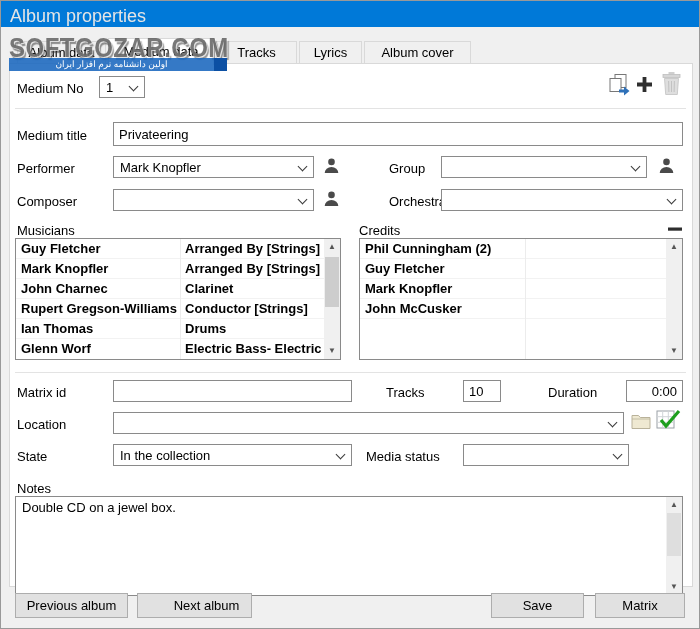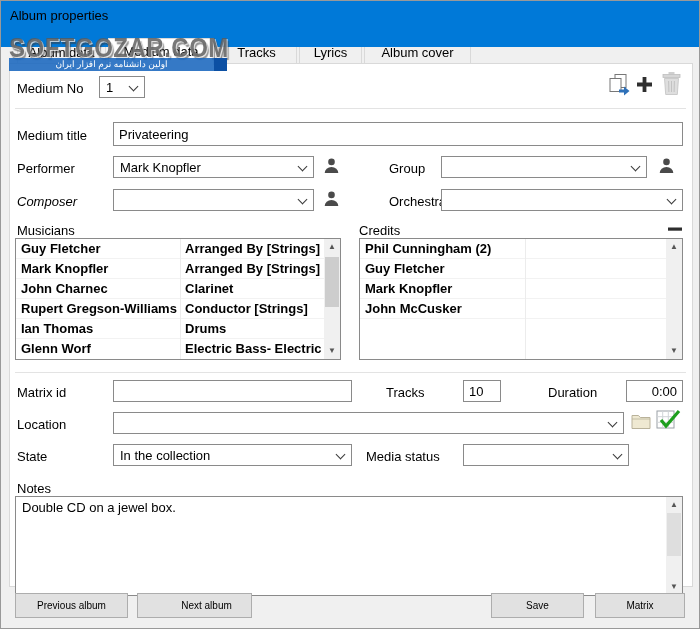--- a/index.html
+++ b/index.html
@@ -1,22 +1,22 @@
 <!DOCTYPE html>
 <html><head>
 <meta charset="utf-8">
 <style>
   * { box-sizing: border-box; margin: 0; padding: 0; }
   body { font-family: "Liberation Sans", sans-serif; background:#fff; }
   #win { position:relative; width:700px; height:629px; background:#f0f0f0;
          border:1px solid #999; overflow:hidden; font-size:13px; color:#000; }
 
-  .titlebar { position:absolute; left:0; top:0; width:100%; height:46px;
-              background:#0079d8; color:#000000; line-height:30px; padding-left:9px;
-              font-size:13px; z-index:3; }
+  .titlebar { position:absolute; left:0; top:0; width:100%; height:26px;
+              background:#0079d8; color:#e5e5e5; line-height:30px; padding-left:9px;
+              font-size:18px; z-index:3; }
 
   .tab { position:absolute; top:40px; height:23px; background:#f0f0f0;
          border:1px solid #d9d9d9; text-align:center; line-height:21px;
          z-index:2; cursor:pointer; }
   .tab.active { top:37px; height:27px; background:#fff; border-bottom:none;
                 z-index:4; line-height:25px; }
 
   .panel { position:absolute; left:8px; top:62px; width:684px; height:524px;
            background:#fff; border:1px solid #d9d9d9; z-index:1; }
 
@@ -42,21 +42,21 @@
   .coldiv { position:absolute; top:0; bottom:0; width:1px; background:#ececec; z-index:1; }
 
   .vsb { position:absolute; top:0; right:0; width:16px; height:100%; background:#f0f0f0; z-index:2; }
   .sb-a { position:absolute; left:0; width:16px; height:16px; font-size:8px;
           text-align:center; line-height:16px; color:#555; cursor:pointer; }
   .sb-thumb { position:absolute; left:1px; width:14px; background:#cdcdcd; cursor:pointer; }
 
   .sep { position:absolute; z-index:3; height:1px; background:#e3e3e3; }
 
   .btn { position:absolute; z-index:3; background:#e1e1e1; border:1px solid #adadad;
-         font-size:10px; text-align:center; line-height:23px; height:25px; cursor:pointer; }
+         font-size:13px; text-align:center; line-height:23px; height:25px; cursor:pointer; }
 
   .notes { position:absolute; z-index:3; background:#fff; border:1px solid #8a8a8a;
            padding:3px 22px 3px 6px; overflow:hidden; }
 
   .wm { position:absolute; z-index:20; pointer-events:none; }
   .wm-text { left:8px; top:31px; font-size:24px; font-weight:bold; letter-spacing:0.5px;
              color:rgba(90,90,90,0.82); transform:scaleY(1.15); transform-origin:top left;
              text-shadow:1px 1px 0 rgba(255,255,255,0.7), 2px 2px 1px rgba(60,60,60,0.55); }
   .wm-bar { left:8px; top:57px; width:218px; height:13px; display:flex;
             background:rgba(25,103,190,0.88); }
@@ -140,21 +140,21 @@
   </div>
   <div class="iconbtn" style="left:653px; top:154px; width:24px; height:24px;">
     <span>
       <svg width="17" height="17" viewBox="0 0 16 16">
           <circle cx="8" cy="4.6" r="3.1" fill="#4a4a4a"></circle>
           <path d="M1.6 15 a6.4 5.6 0 0 1 12.8 0 z" fill="#4a4a4a"></path>
         </svg>
     </span>
   </div>
 
-  <div class="lbl" style="left:16px; top:193px;font-style:italic;">Composer</div>
+  <div class="lbl" style="left:16px; top:193px;">Composer</div>
   <div class="combo" style="left:112px; top:188px; width:201px; height:22px;">
     <span class="ct"></span>
     <span class="chev"></span>
   </div>
   <div class="iconbtn" style="left:318px; top:187px; width:24px; height:24px;">
     <span>
       <svg width="17" height="17" viewBox="0 0 16 16">
           <circle cx="8" cy="4.6" r="3.1" fill="#4a4a4a"></circle>
           <path d="M1.6 15 a6.4 5.6 0 0 1 12.8 0 z" fill="#4a4a4a"></path>
         </svg>

